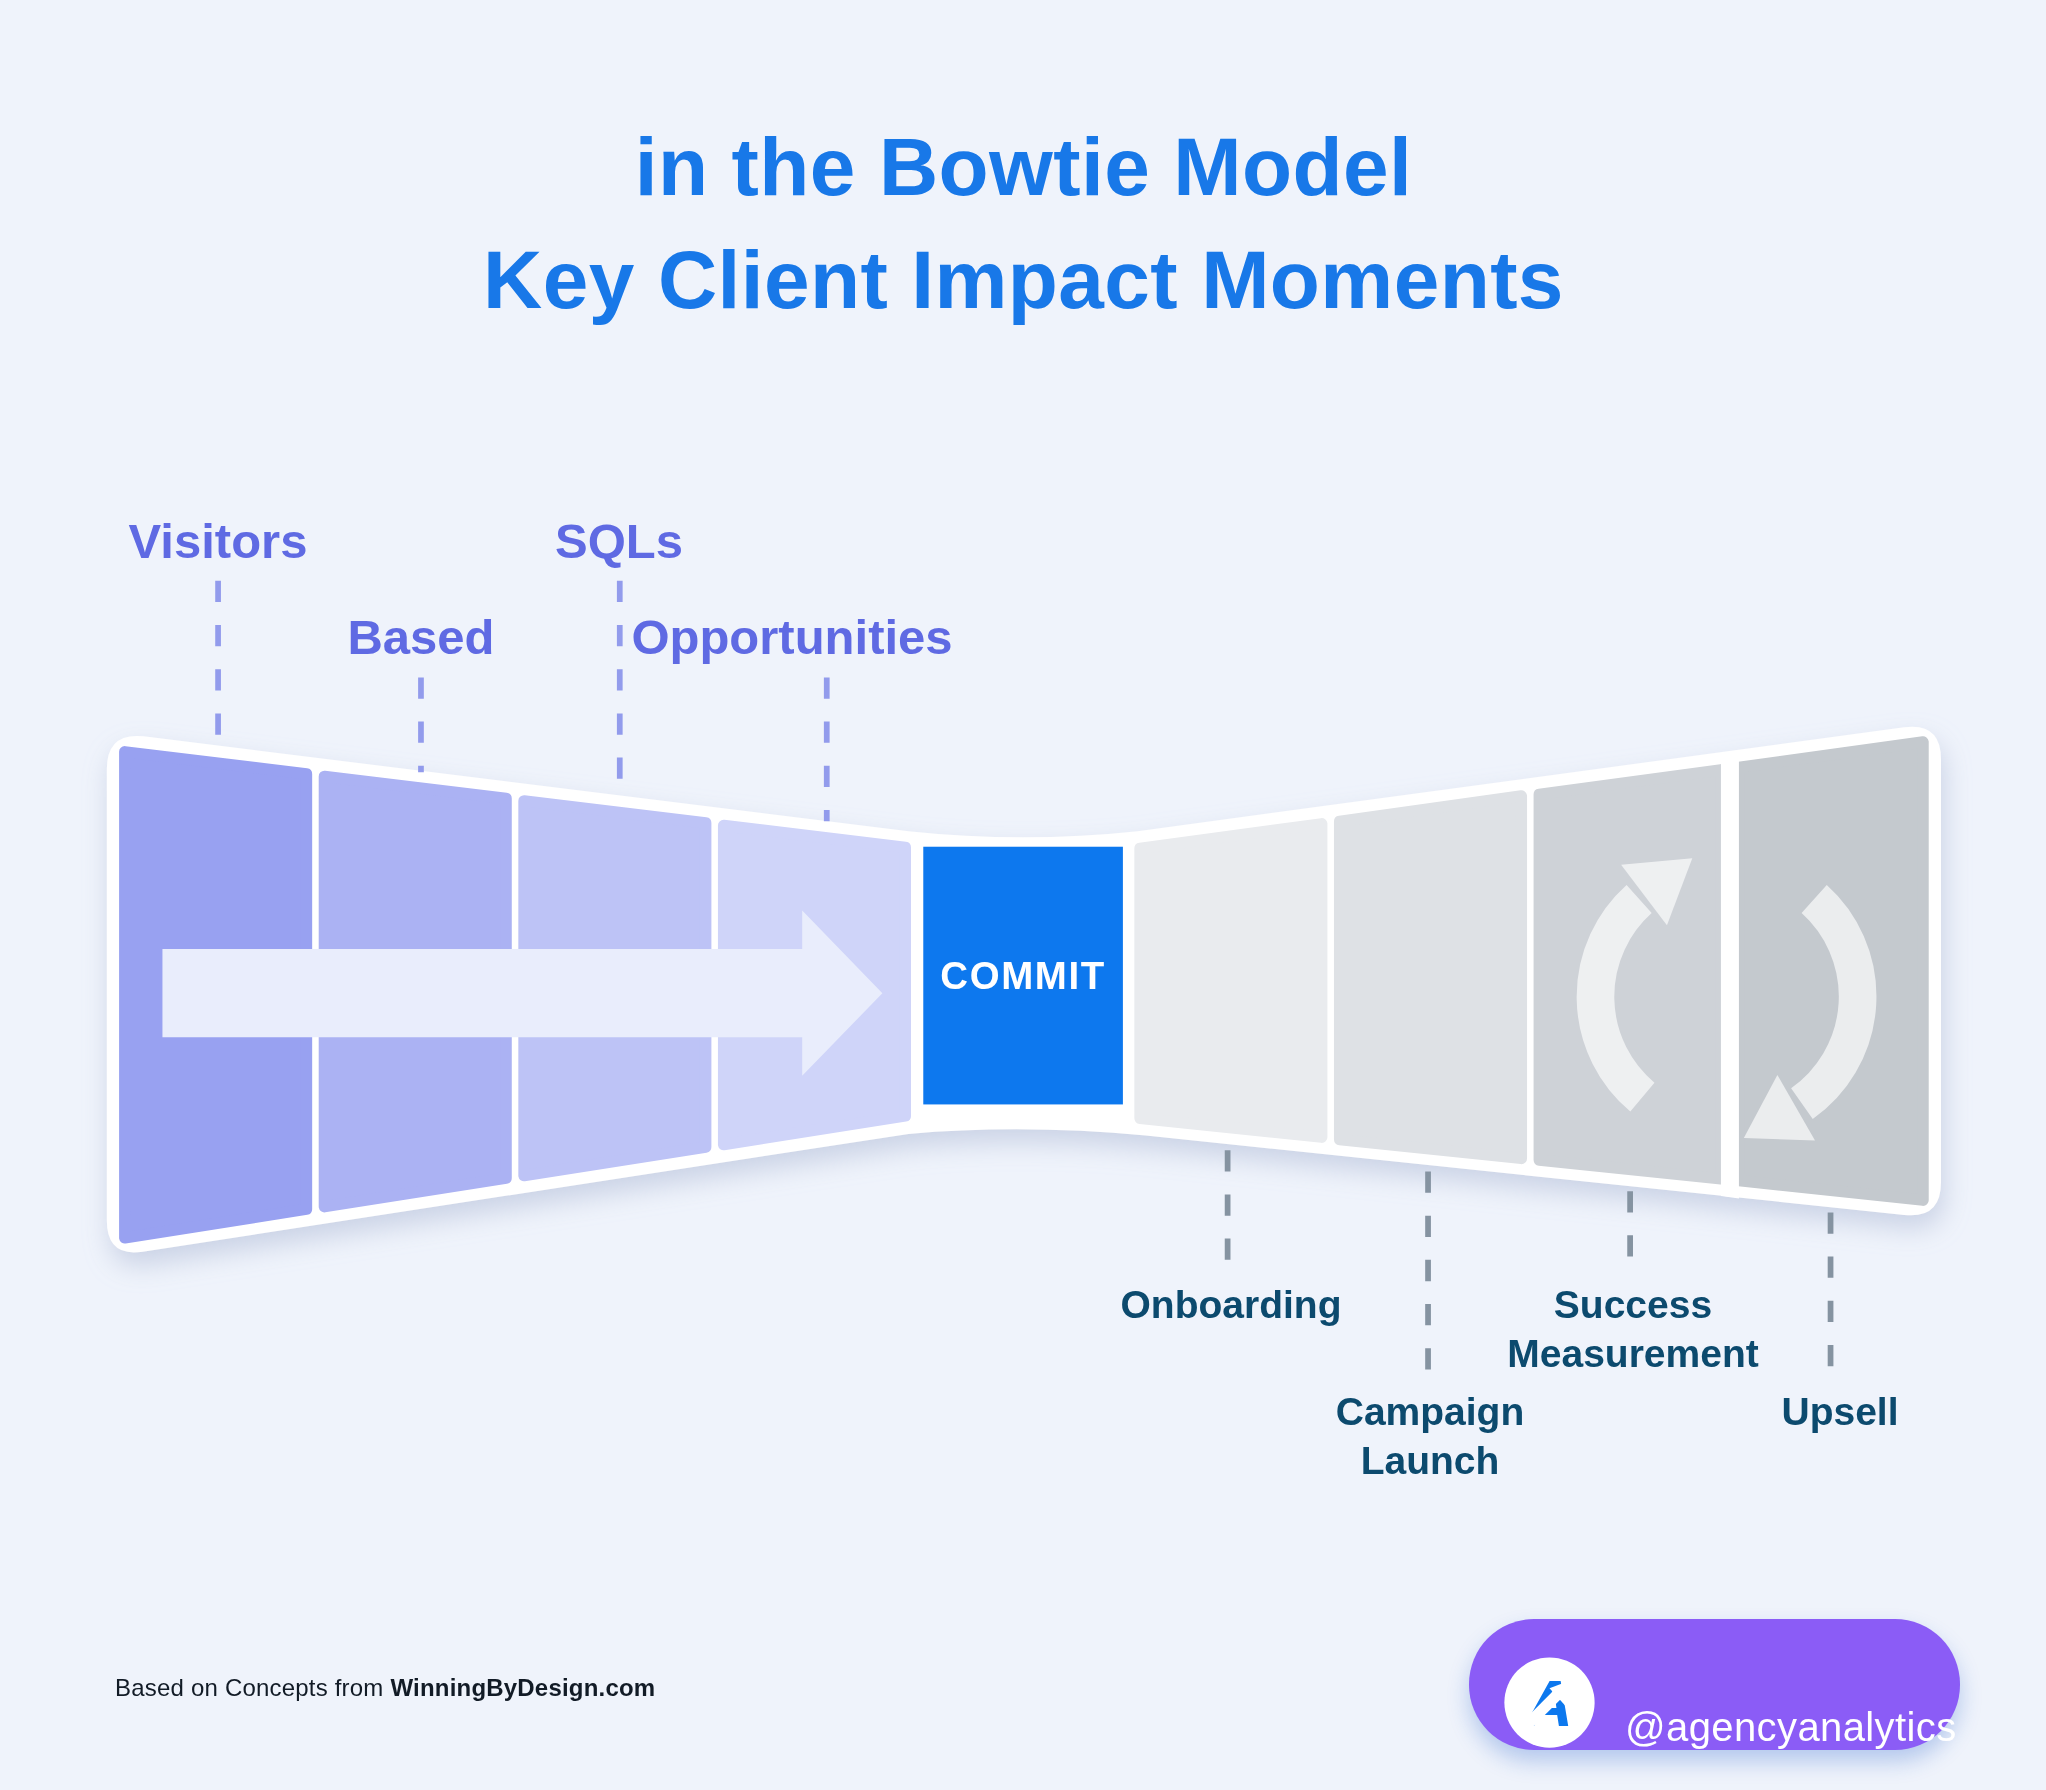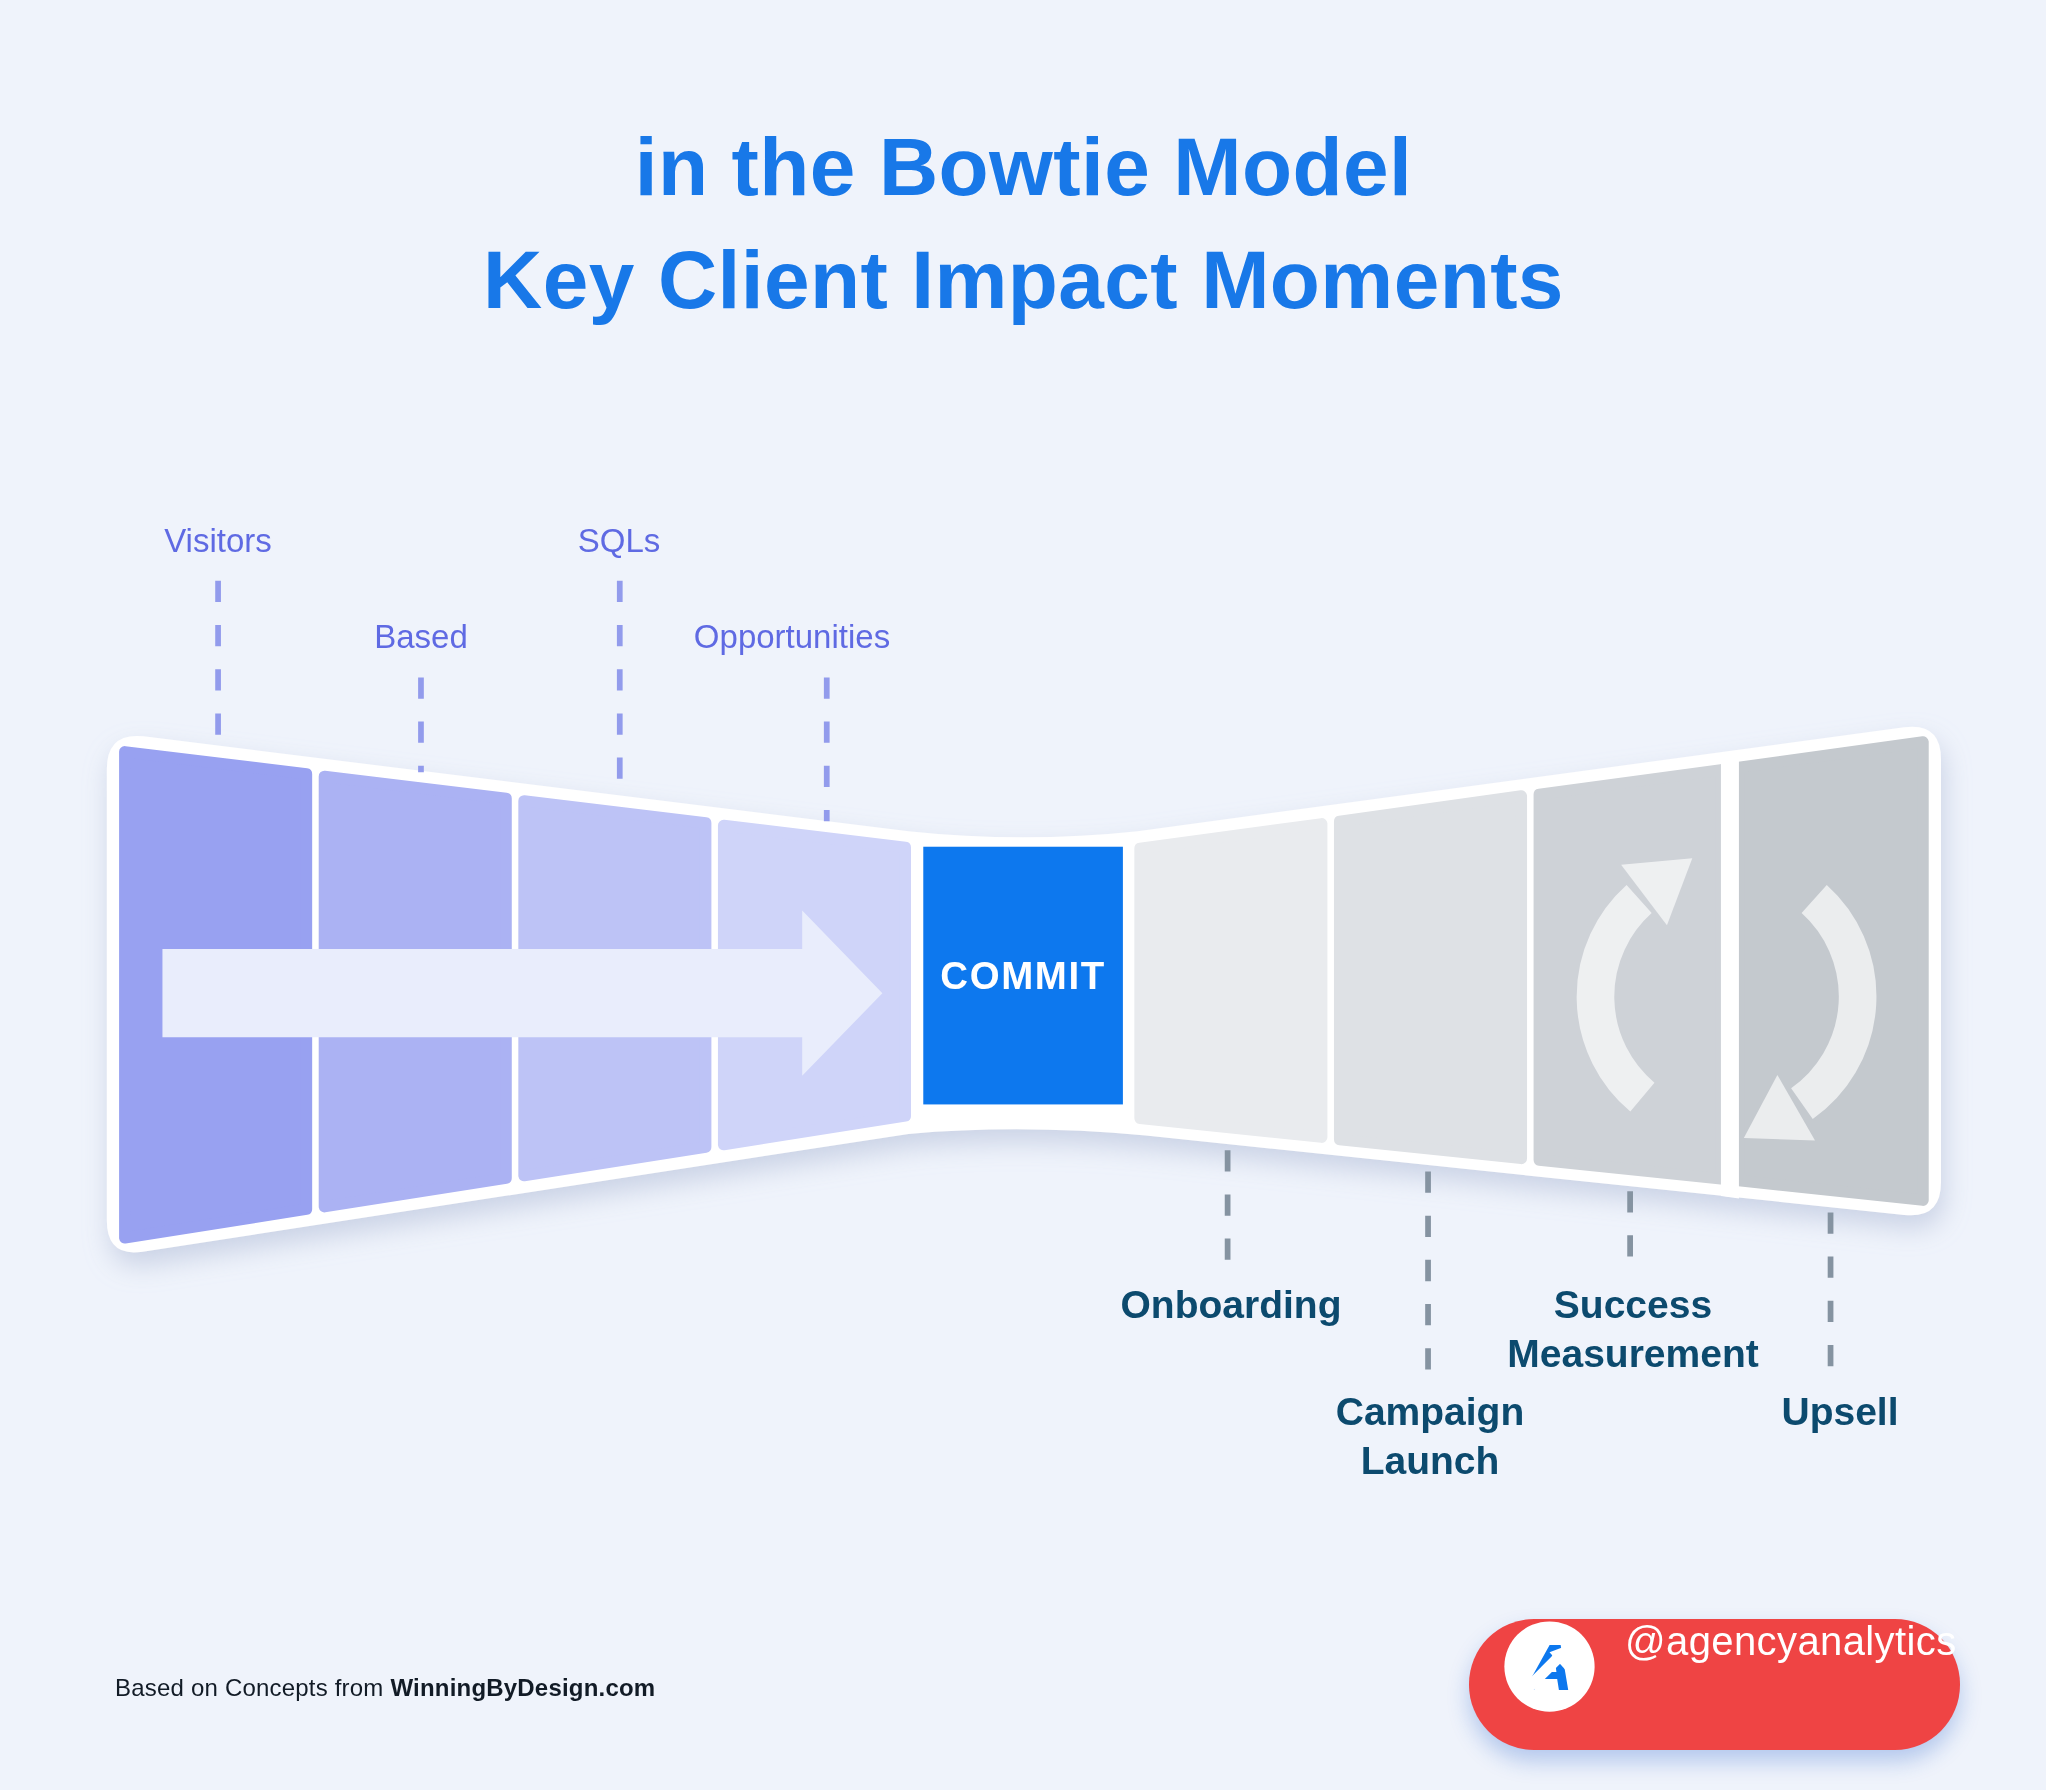--- a/index.html
+++ b/index.html
@@ -15,41 +15,41 @@
     text-align:center;
     font-size:82px;line-height:113px;font-weight:700;
     color:#1878e8;letter-spacing:0.4px;
   }
   .diagram-svg{position:absolute;left:0;top:0;}
   .stage-label{
     position:absolute;transform:translateX(-50%);
     white-space:pre-line;text-align:center;
   }
   .stage-label.left{
-    color:#5f6ae3;font-size:33px;font-weight:400;line-height:54px;text-align:center;
+    color:#5f6ae3;font-size:49px;font-weight:700;line-height:54px;text-align:center;
   }
   .stage-label.right{
     color:#0c4a6e;font-size:39px;font-weight:600;line-height:49px;
   }
   .commit-text{
     font-family:"Liberation Sans", sans-serif;
     font-size:47px;font-weight:800;letter-spacing:2px;
     fill:#ffffff;
   }
   .footer{
     position:absolute;left:115px;top:1674px;
     font-size:24px;color:#121b26;letter-spacing:0.2px;
   }
   .footer .brand{font-weight:700;}
   .badge{
     position:absolute;left:1469px;top:1619px;
     width:491px;height:131px;border-radius:65px;
-    background:#ef4444;
+    background:#8b5cf6;
     box-shadow:0 11.5px 21px rgba(30,90,200,0.28);
-    display:flex;align-items:flex-start;
+    display:flex;align-items:flex-end;
     padding-left:33px;box-sizing:border-box;gap:28px;
     cursor:pointer;
   }
   .badge .handle{
     color:#ffffff;font-size:40px;font-weight:400;letter-spacing:0.4px;
   }
 </style>
 </head>
 <body>
 

